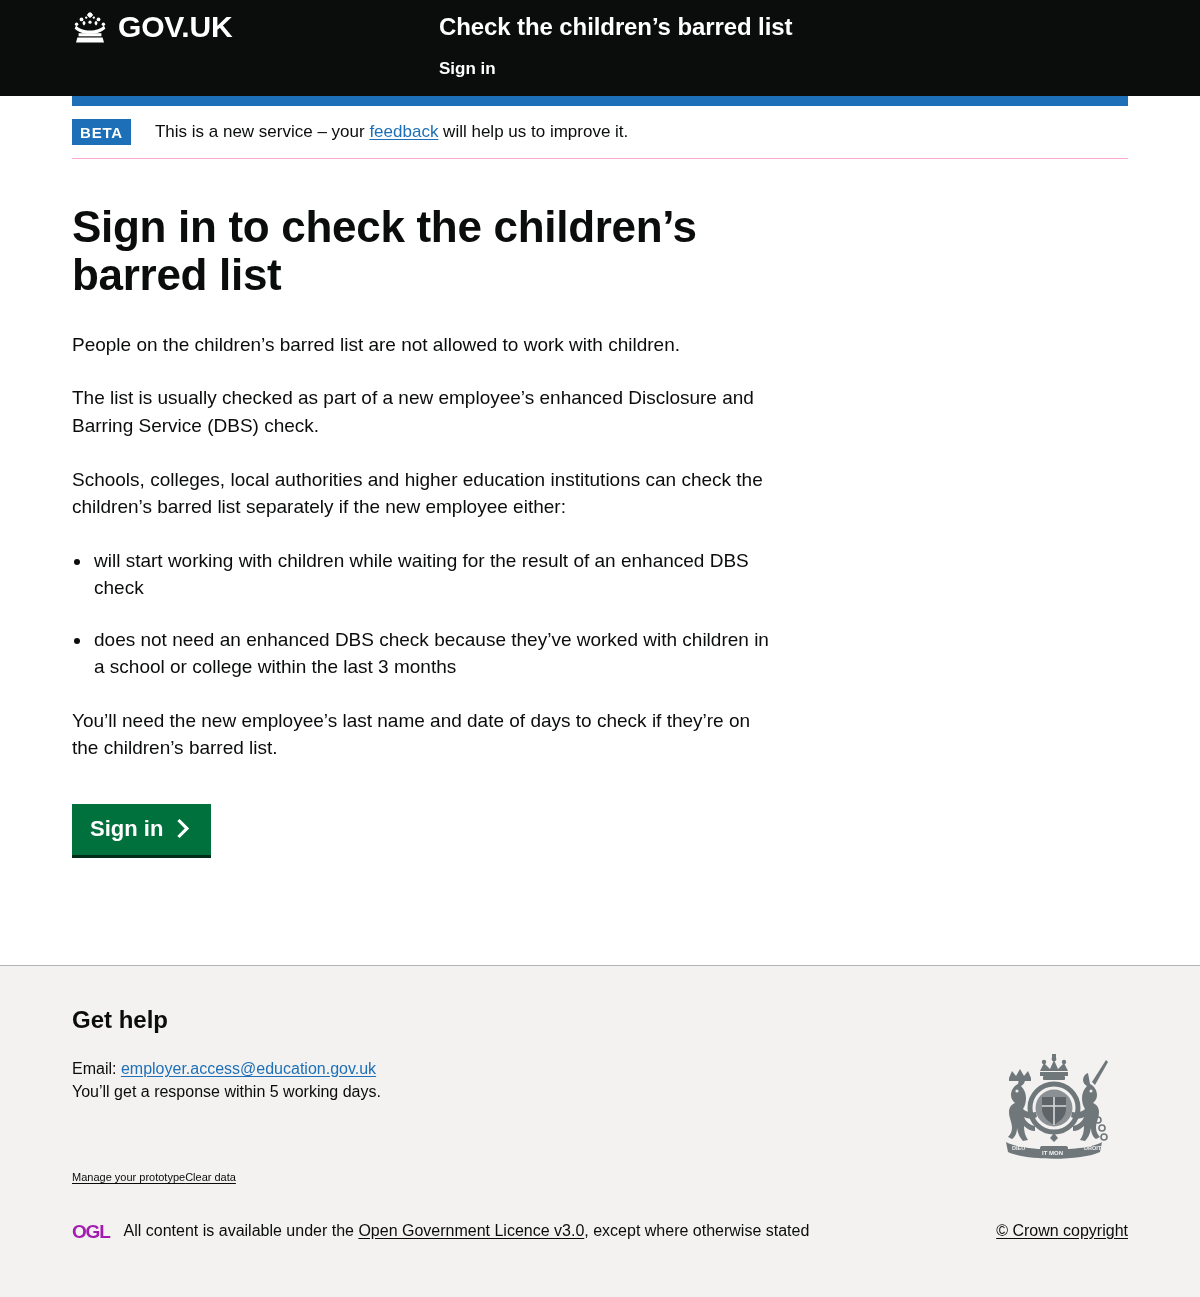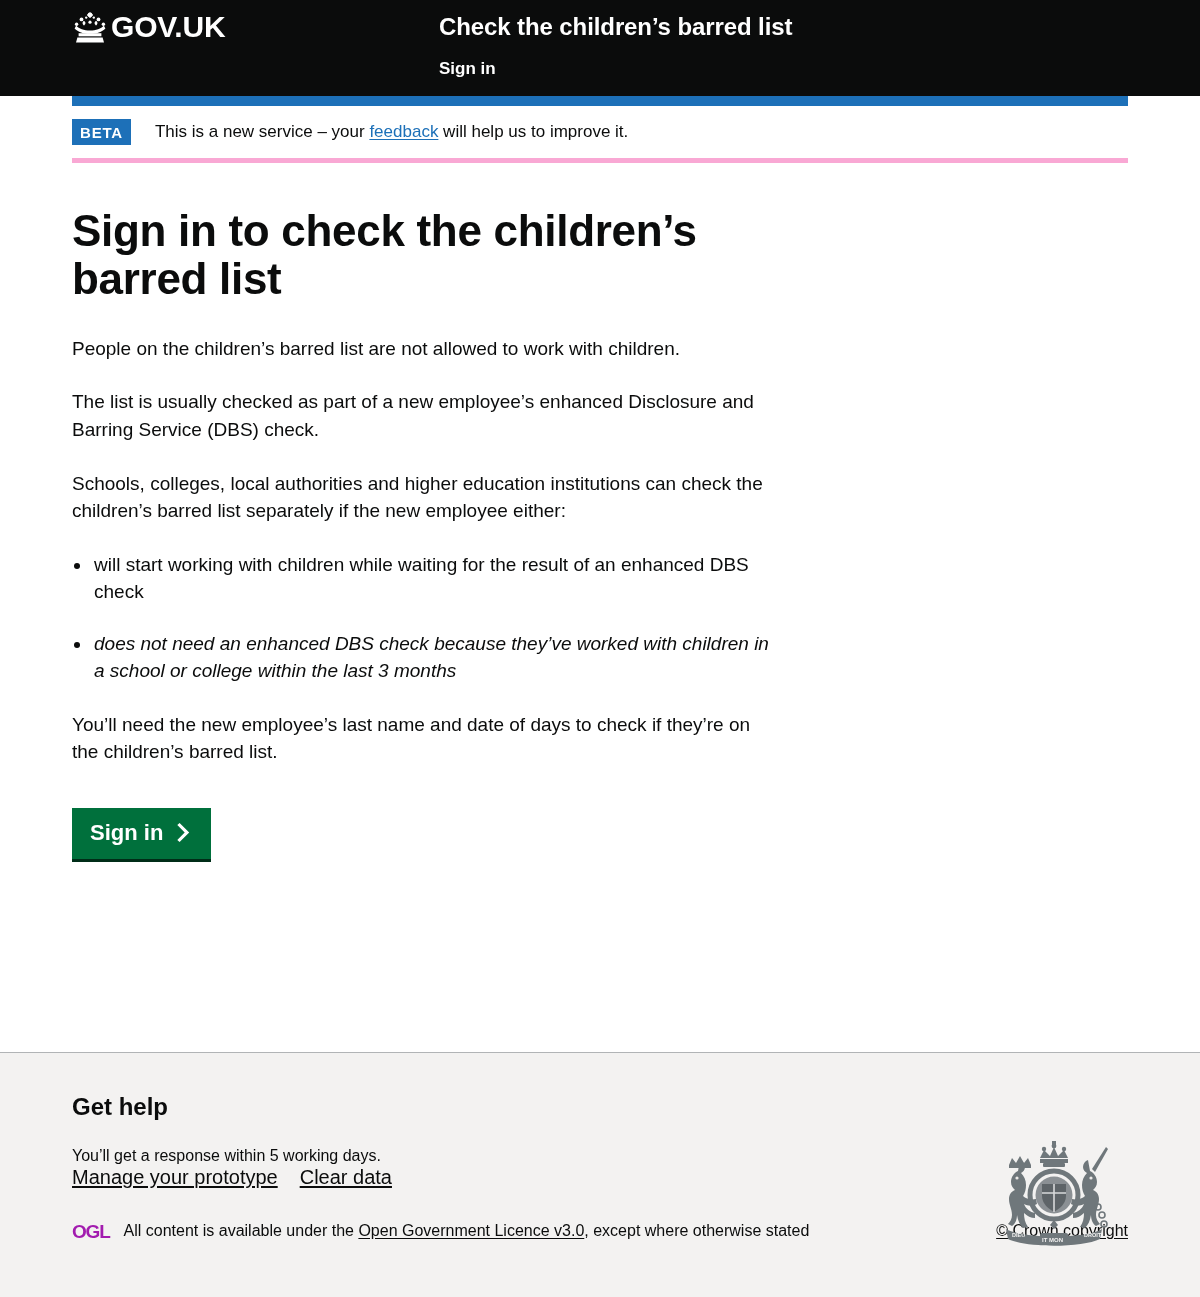--- a/index.html
+++ b/index.html
@@ -26,21 +26,21 @@
     padding-left: 0;
     height: 96px;
     position: relative;
   }
   .logo-wrap {
     position: absolute;
     left: 0px;
     top: 11px;
     display: flex;
     align-items: center;
-    gap: 3px;
+    gap: 10px;
     text-decoration: none;
   }
   .crown-icon { display: block; width: 36px; height: 32px; }
   .logo-text {
     color: #ffffff;
     font-size: 30px;
     line-height: 30px;
     font-weight: 700;
     letter-spacing: -0.2px;
   }
@@ -70,21 +70,21 @@
     margin: 0 auto;
     height: 10px;
     background: #1d70b8;
   }
 
   
   .width-container { width: 1056px; margin: 0 auto; }
 
   .phase-banner {
     padding: 12px 0 14px 0;
-    border-bottom: 5px solid #f9a8d4;
+    border-bottom: 1px solid #f9a8d4;
     display: flex;
     align-items: baseline;
   }
   .phase-tag {
     display: inline-block;
     background: #1d70b8;
     color: #ffffff;
     font-size: 15px;
     line-height: 1;
     font-weight: 700;
@@ -122,21 +122,21 @@
     max-width: 700px;
   }
   ul.bullets {
     font-size: 19px;
     line-height: 1.45;
     margin: 0 0 26px 0;
     padding-left: 20px;
     max-width: 700px;
   }
   ul.bullets li { margin-bottom: 24px; padding-left: 2px; }
-  ul.bullets li:last-child { margin-bottom: 14px; font-style: italic; }
+  ul.bullets li:last-child { margin-bottom: 14px; }
 
   .start-button {
     display: inline-flex;
     align-items: center;
     gap: 12px;
     background: #00703c;
     color: #ffffff;
     font-size: 22px;
     line-height: 1;
     font-weight: 700;
@@ -170,24 +170,24 @@
     color: #0b0c0c;
   }
   .crest {
     position: absolute;
     right: 0px;
     top: 48px;
     width: 148px;
     height: 110px;
   }
   .proto-links {
-    font-size: 20px;
+    margin-top: 64px;
+    font-size: 11px;
     line-height: 20px;
     display: flex;
-    gap: 22px;
   }
   .licence-row {
     margin-top: 34px;
     display: flex;
     align-items: center;
     justify-content: space-between;
   }
   .licence-left { display: flex; align-items: center; gap: 14px; }
   .ogl-logo {
     font-size: 19px;
@@ -266,20 +266,21 @@
           </span>
         </a>
       </div>
     </main>
   </div>
 
   <footer>
     <div class="footer-inner">
       <h2 class="get-help">Get help</h2>
 
+      <div class="help-line"><span>Email: </span><a class="link" href="#">employer.access@education.gov.uk</a></div>
       <div class="help-line">You’ll get a response within 5 working days.</div>
 
       <div class="crest">
         <svg viewBox="0 0 148 110" width="148" height="110" aria-hidden="true">
           <g fill="#6f777b">
 
             <rect x="63" y="22" width="22" height="4" rx="1"></rect>
             <path d="M60 17 L64 9 L70 15 L74 6 L78 15 L84 9 L88 17 Z"></path>
             <circle cx="64" cy="8" r="2.2"></circle>
               <circle cx="74" cy="5" r="2.4"></circle>

